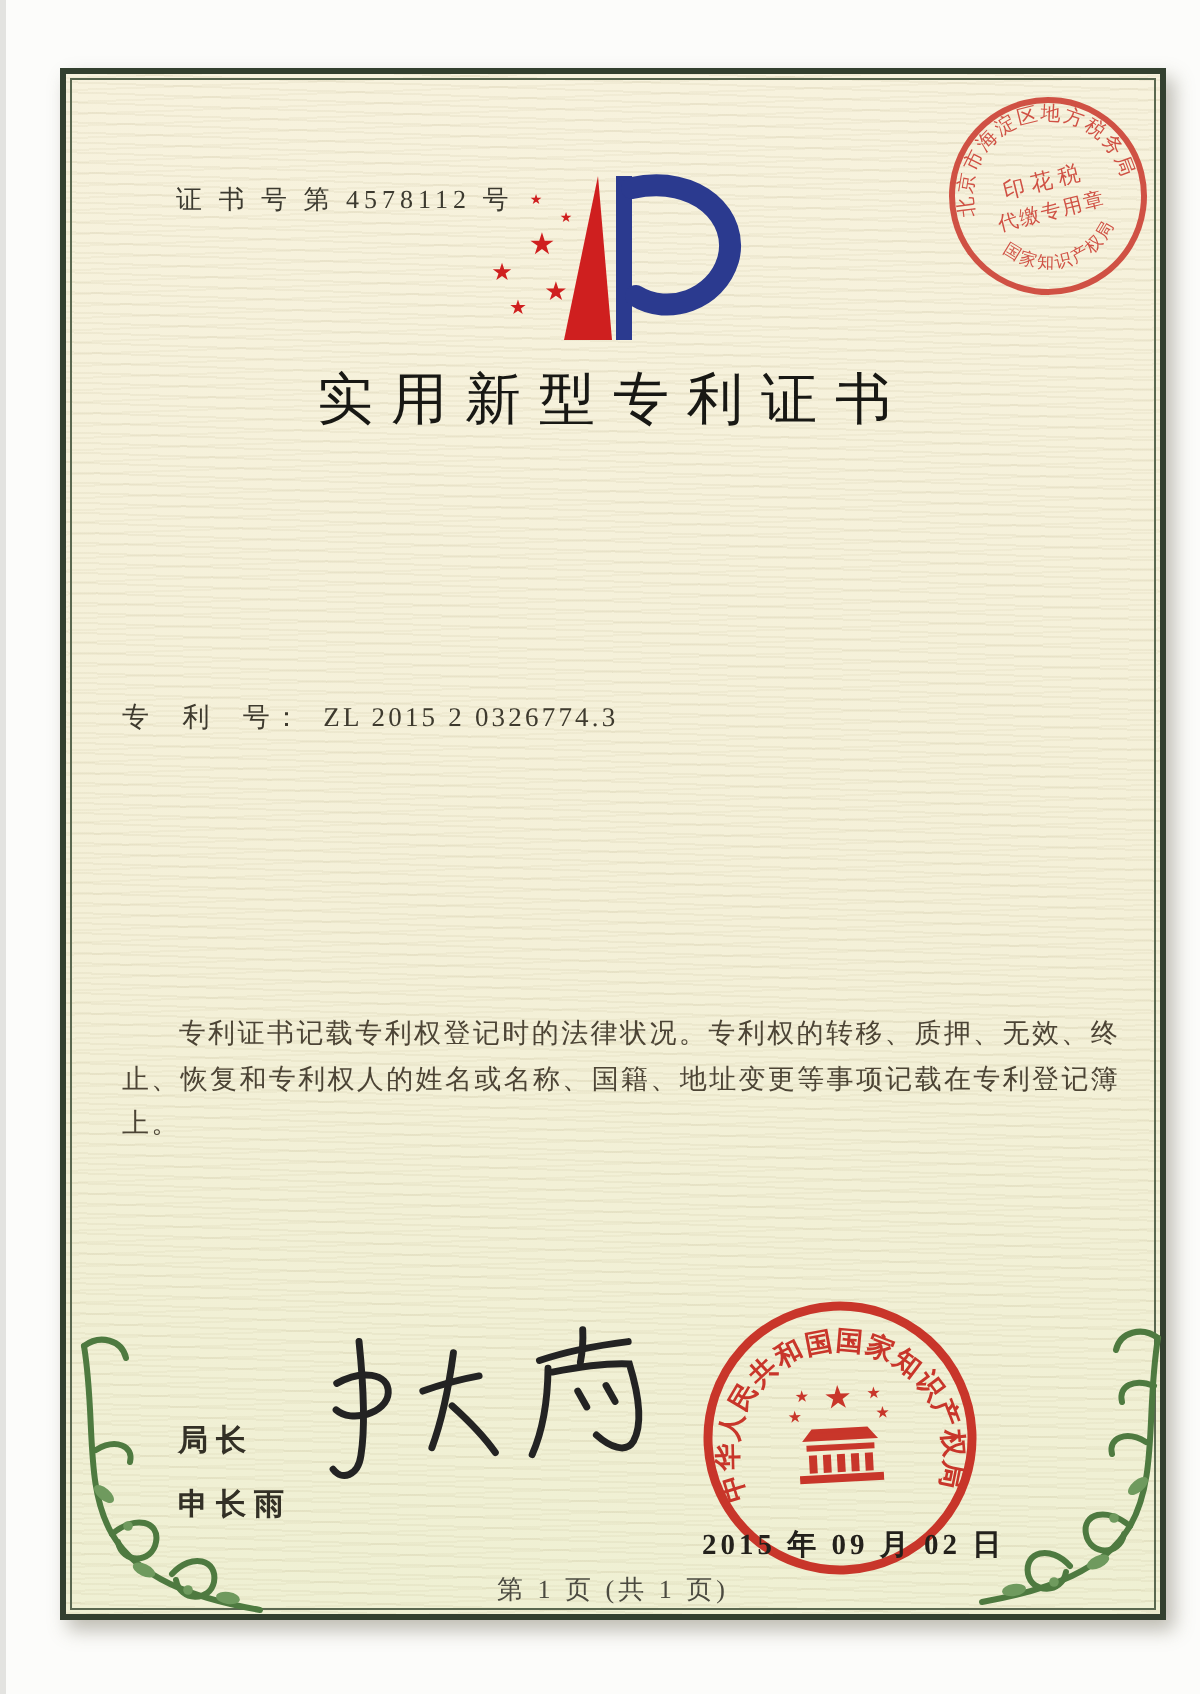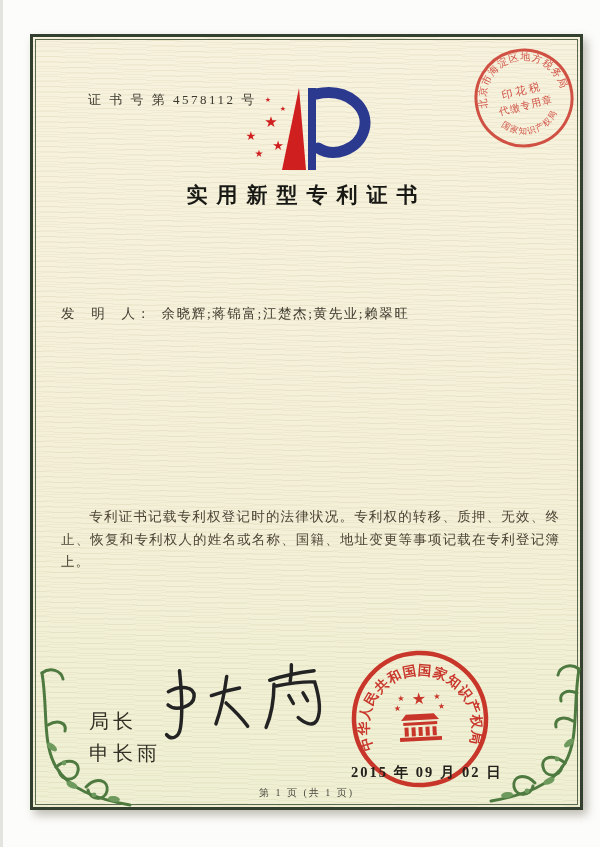--- a/index.html
+++ b/index.html
@@ -17,44 +17,44 @@
     background:
       repeating-linear-gradient(2deg, rgba(172,160,116,.10) 0 1px, rgba(0,0,0,0) 1px 5px),
       repeating-linear-gradient(-2deg, rgba(172,160,116,.08) 0 1px, rgba(0,0,0,0) 1px 6px),
       linear-gradient(180deg,#f7f2dd 0%,#f4f0d8 55%,#eff0d3 100%);
   }
   .frame-inner{position:absolute;inset:2px;border:1px solid #5a6850;pointer-events:none;}
   .cert-no{position:absolute;left:55px;top:54px;font-size:13px;color:#3c3a30;letter-spacing:2.5px;}
   .logo{position:absolute;left:200px;top:46px;width:140px;height:90px;}
   .title{
     position:absolute;left:0;top:144px;width:100%;text-align:center;
-    font-size:21px;font-weight:700;color:#181814;letter-spacing:9px;
+    font-size:28px;font-weight:400;color:#181814;letter-spacing:9px;
   }
   .row{position:absolute;left:28px;font-size:13.5px;color:#3e3a2e;letter-spacing:1.6px;white-space:nowrap;}
   .row .val{margin-left:5px;}
   .r0{top:222px}.r1{top:268px}.r2{top:313px}.r3{top:358px}.r4{top:403px}.r5{top:449px}
   .body-text{position:absolute;left:28px;top:469px;width:499px;}
   .body-text p{
     margin:0;text-indent:2.1em;font-size:13.5px;line-height:22.5px;
     color:#4c4435;letter-spacing:1.1px;text-align:justify;
   }
-  .signer{position:absolute;left:56px;top:668px;font-size:20px;color:#333026;letter-spacing:4px;line-height:32px;}
+  .signer{position:absolute;left:56px;top:668px;font-size:15px;color:#333026;letter-spacing:4px;line-height:32px;font-weight:bold;}
   .signature{position:absolute;left:108px;top:620px;width:214px;height:112px;}
   .seal{position:absolute;left:312px;top:607px;width:150px;height:150px;opacity:.93;}
   .seal-date{
     position:absolute;left:318px;top:726px;z-index:5;
     font-size:14.5px;color:#23211c;letter-spacing:2px;font-weight:600;
   }
   .stamp{position:absolute;left:436px;top:6px;width:110px;height:110px;z-index:6;opacity:.92;}
   .ornament{position:absolute;width:112px;height:146px;}
   .orn-left{left:1px;top:630px;}
   .orn-right{left:442px;top:626px;transform:scaleX(-1);}
   .footer{
     position:absolute;left:0;top:749px;width:100%;text-align:center;
-    font-size:10px;color:#4b4a40;letter-spacing:2px;
+    font-size:13px;color:#4b4a40;letter-spacing:2px;
   }
 </style>
 </head>
 <body>
 
 <div class="photo-edge"></div>
 
 <div class="sheet">
   <div class="frame-inner"></div>
 
@@ -85,23 +85,23 @@
       <text font-size="8.5" letter-spacing="1">
         <textPath href="#stamp-arc-bottom" startOffset="50%" text-anchor="middle">国家知识产权局</textPath>
       </text>
       <text x="55" y="51" font-size="11" text-anchor="middle" letter-spacing="3">印花税</text>
       <text x="55" y="66" font-size="10" text-anchor="middle" letter-spacing="1">代缴专用章</text>
     </g>
   </svg>
 
   <div class="title">实用新型专利证书</div>
 
-  <div class="row r1">
-    <span class="lab">发　明　人：</span>
-    <span class="val">余晓辉;蒋锦富;江楚杰;黄先业;赖翠旺</span>
+  <div class="row r2">
+    <span class="lab">专　利　号：</span>
+    <span class="val">ZL 2015 2 0326774.3</span>
   </div>
 
   <div class="body-text">
     <p>专利证书记载专利权登记时的法律状况。专利权的转移、质押、无效、终止、恢复和专利权人的姓名或名称、国籍、地址变更等事项记载在专利登记簿上。</p>
   </div>
 
   <div class="signer">
     <div>局长</div>
     <div>申长雨</div>
   </div>

